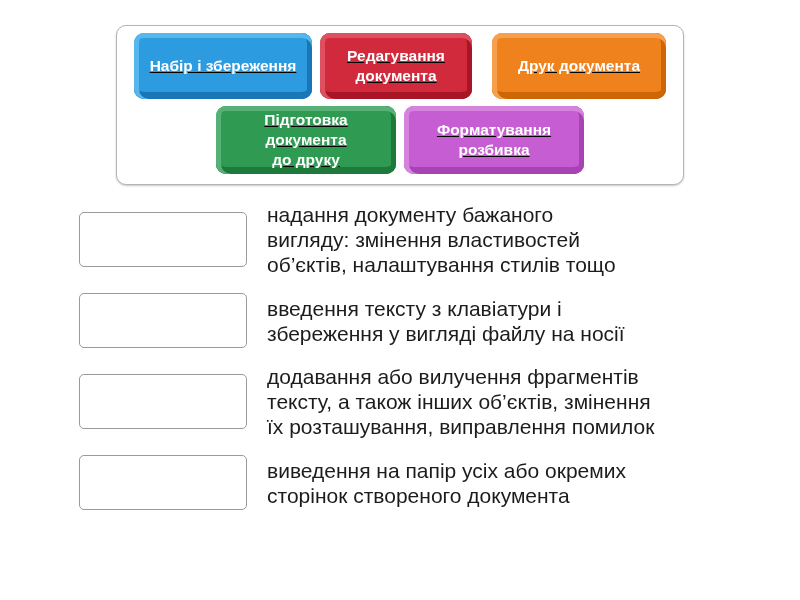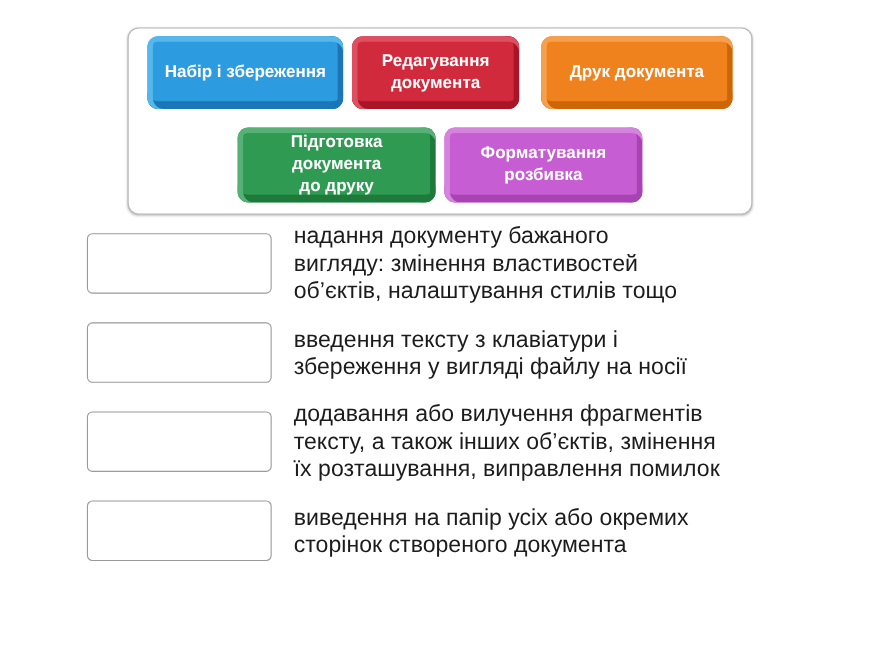--- a/index.html
+++ b/index.html
@@ -14,28 +14,29 @@
   
   .panel {
     position: absolute;
     left: 116px; top: 25px;
     width: 568px;
     border: 1px solid #b5b5b5;
     border-radius: 10px;
     background: #ffffff;
     box-shadow: 0 1px 2px rgba(0,0,0,0.22);
     padding: 7px 0 10px 0;
+    text-decoration: underline;
   }
   .panel-row {
     display: flex;
     justify-content: center;
     align-items: stretch;
     gap: 8px;
   }
-  .panel-row + .panel-row { margin-top: 17px; }
+  .panel-row + .panel-row { margin-top: 7px; }
 
   .tile {
     --c: #888; --hi: #aaa; --sh: #555;
     background: var(--c);
     border-radius: 10px;
     color: #ffffff;
     display: flex;
     align-items: center;
     justify-content: center;
     text-align: center;

